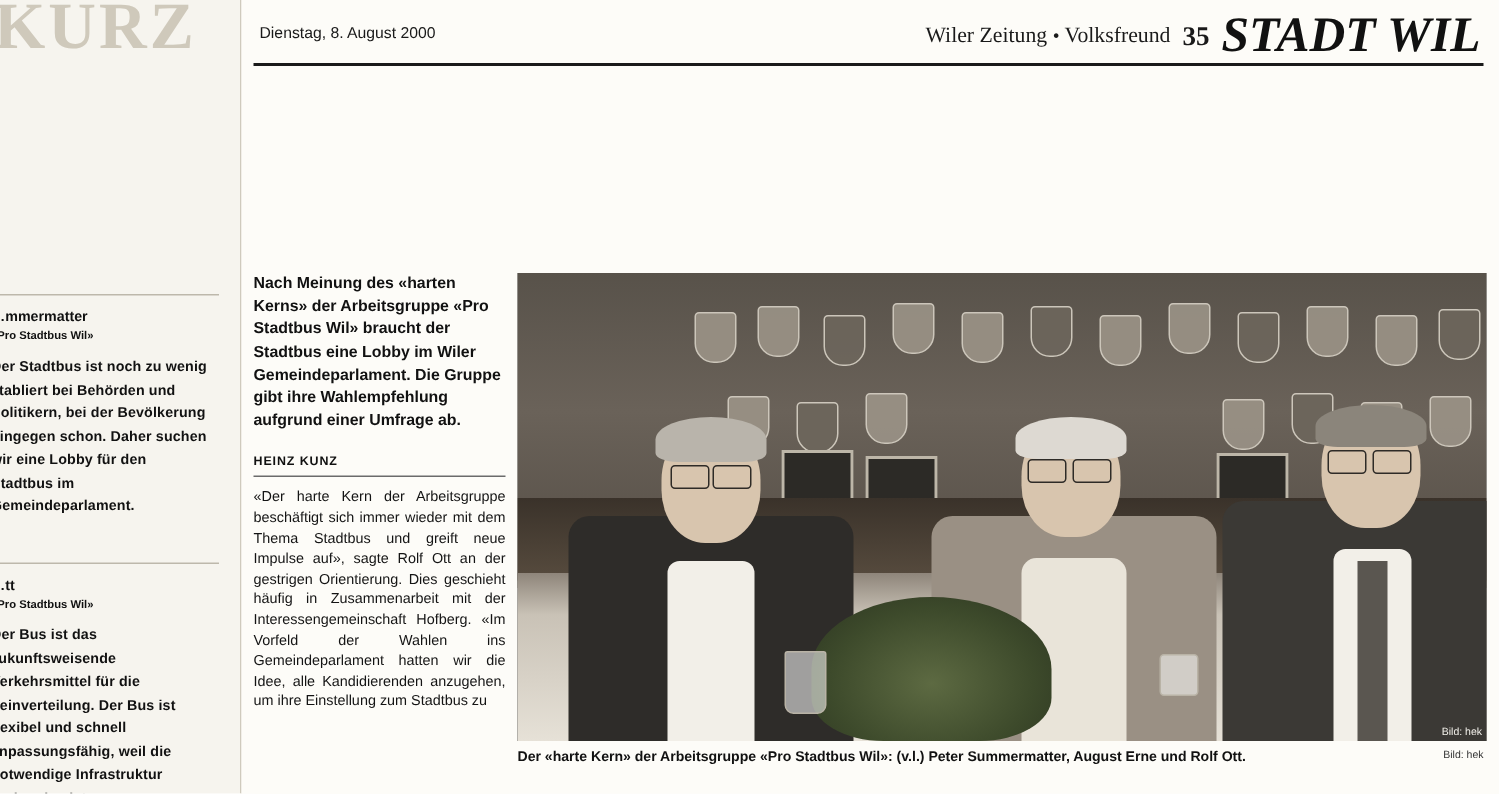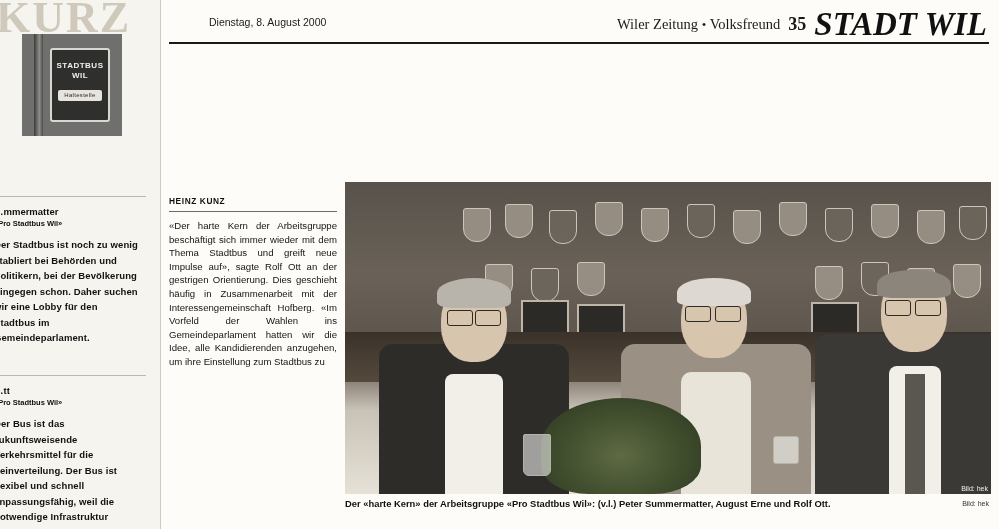--- a/index.html
+++ b/index.html
@@ -135,21 +135,20 @@
     position: absolute;
     left: 8px; top: 8px; right: 10px;
     height: 34px;
   }
   .date {
     position: absolute;
     left: 4px; top: 8px;
     font-family: "Liberation Sans", sans-serif;
     font-size: 10.5px;
     color: #1a1a1a;
-    margin-left: 36px;
   }
   .mast-right {
     position: absolute;
     right: 2px; top: 0;
     display: flex;
     align-items: center;
     gap: 8px;
   }
   .mast-sub {
     font-family: "Liberation Serif", serif;
@@ -340,28 +339,20 @@
   }
 </style>
 </head>
 <body>
 
 <div class="page">
 
   <div class="left-edge">
     <div class="ghost-head">KURZ</div>
 
-    <div class="photo-sign">
-      <div class="pole"></div>
-      <div class="plate">
-        <div class="l1">STADTBUS</div>
-        <div class="l2">WIL</div>
-        <div class="band">Haltestelle</div>
-      </div>
-    </div>
 
 
     <div class="left-rule" style="top:196px;"></div>
 
     <div class="left-block" style="top: 206px;">
       <div class="name">…mmermatter</div>
       <div class="org">«Pro Stadtbus Wil»</div>
       <div class="quote">Der Stadtbus ist noch zu wenig etabliert bei Behörden und Politikern, bei der Bevölkerung hingegen schon. Daher suchen wir eine Lobby für den Stadtbus im Gemeindeparlament.</div>
     </div>
 
@@ -388,20 +379,21 @@
         <span class="mast-title">STADT WIL</span>
       </div>
     </div>
 
     <div class="rule-top"></div>
 
 
 
 
     <div class="story">
+      <div class="lead">Nach Meinung des «harten Kerns» der Arbeitsgruppe «Pro Stadtbus Wil» braucht der Stadtbus eine Lobby im Wiler Gemeindeparlament. Die Gruppe gibt ihre Wahlempfehlung aufgrund einer Umfrage ab.</div>
       <div class="byline">HEINZ KUNZ</div>
       <div class="byline-rule"></div>
       <div class="body-text">«Der harte Kern der Arbeitsgruppe beschäftigt sich immer wieder mit dem Thema Stadtbus und greift neue Impulse auf», sagte Rolf Ott an der gestrigen Orientierung. Dies geschieht häufig in Zusammenarbeit mit der Interessengemeinschaft Hofberg. «Im Vorfeld der Wahlen ins Gemeindeparlament hatten wir die Idee, alle Kandidierenden anzugehen, um ihre Einstellung zum Stadtbus zu</div>
     </div>
 
     <div class="photo">
       <div class="wall"></div>
 
       <div class="crest" style="left:118px; top:26px;"></div>
       <div class="crest" style="left:160px; top:22px;"></div>

